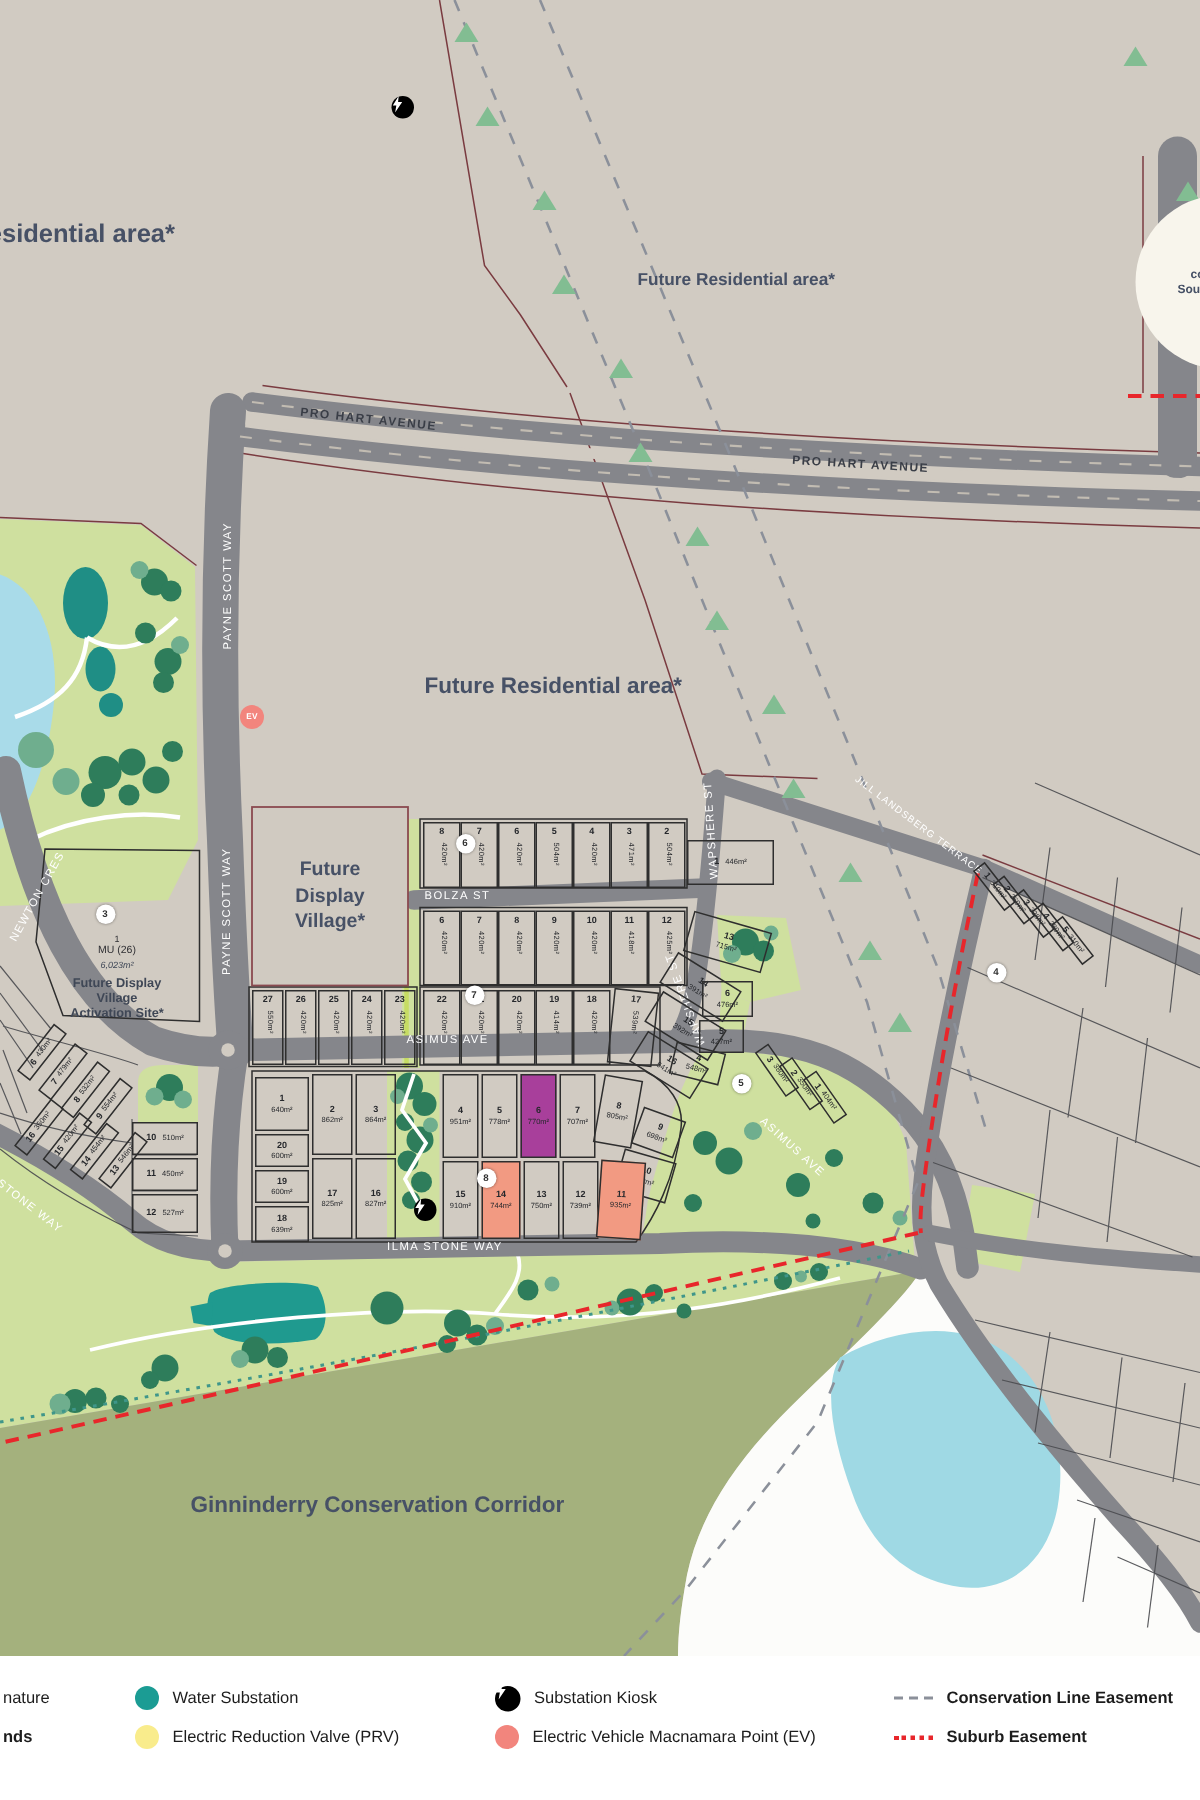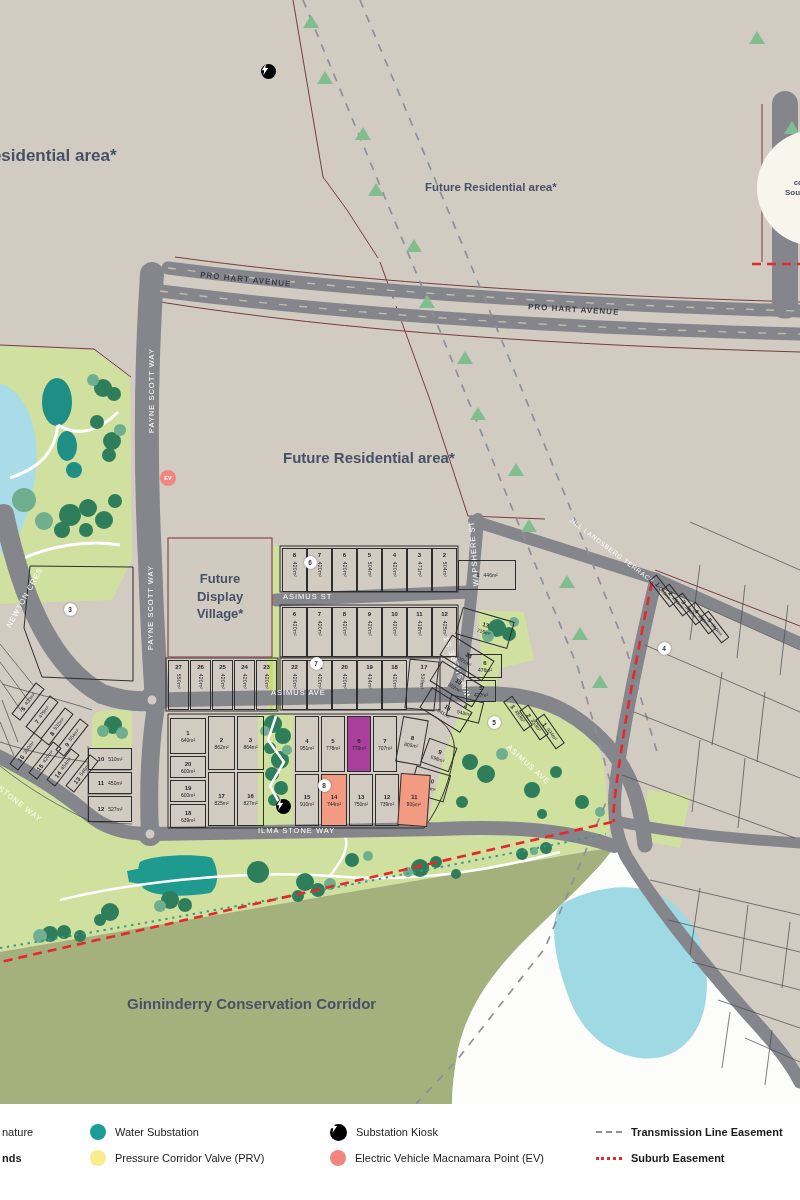--- a/index.html
+++ b/index.html
@@ -264,34 +264,41 @@
 <div class="lbl" style="left:425px;top:181px;font-size:11.5px;">Future Residential area*</div>
 <div class="lbl" style="left:283px;top:449px;font-size:15px;">Future Residential area*</div>
 <div class="lbl" style="left:170px;top:570px;width:100px;font-size:13px;text-align:center;line-height:1.35;white-space:normal;">
   <span>Future</span><br>
   <span>Display</span><br>
   <span>Village*</span>
 </div>
 <div class="lbl" style="left:127px;top:995px;font-size:15px;">Ginninderry Conservation Corridor</div>
 
 
+<div class="activation">
+  <span class="a-num">1</span>
+  <span class="a-mu">MU (26)</span>
+  <span class="a-size">6,023m²</span>
+  <span class="a-n1">Future Display Village</span>
+  <span class="a-n2">Activation Site*</span>
+</div>
 
 <div class="circle-note" style="left:757px;top:130px;width:116px;height:116px;">
 
   <span>connection</span>
   <span>Southern Cross</span>
 
 </div>
 
 <div class="street dark" style="left:200px;top:275px;transform:rotate(6deg);">PRO HART AVENUE</div>
 <div class="street dark" style="left:528px;top:305px;transform:rotate(3.5deg);">PRO HART AVENUE</div>
 <div class="street" style="left:109px;top:386px;transform:rotate(-90deg);">PAYNE SCOTT WAY</div>
 <div class="street" style="left:108px;top:603px;transform:rotate(-90deg);">PAYNE SCOTT WAY</div>
 <div class="street" style="left:-9px;top:593px;transform:rotate(-61deg);">NEWTON CRES</div>
-<div class="street" style="left:283px;top:592px;">ASIMUS ST</div>
+<div class="street" style="left:283px;top:592px;">BOLZA ST</div>
 <div class="street" style="left:271px;top:688px;">ASIMUS AVE</div>
 <div class="street" style="left:501px;top:760px;transform:rotate(42deg);">ASIMUS AVE</div>
 <div class="street" style="left:441px;top:549px;transform:rotate(-94deg);">WAPSHERE ST</div>
 <div class="street" style="left:424px;top:662px;transform:rotate(-110deg);">WAPSHERE ST</div>
 <div class="street" style="left:258px;top:826px;">ILMA STONE WAY</div>
 <div class="street" style="left:-28px;top:792px;transform:rotate(38deg);">ILMA STONE WAY</div>
 <div class="street" style="left:560px;top:547px;transform:rotate(37deg);font-size:6.5px;letter-spacing:.8px;">JILL LANDSBERG TERRACE</div>
 
 <div id="lots">
       <div class="lot m-v" style="left: 282px; top: 548px; width: 25px; height: 44px;">
@@ -610,37 +617,37 @@
         </div>
         <div class="lg-item" style="left: 2px; top: 44px; font-weight: bold;">
           <span>nds</span>
         </div>
         <div class="lg-item" style="left: 90px; top: 18px;">
           <span class="sw-circle" style="background: rgb(27, 156, 148);"></span>
           <span>Water Substation</span>
         </div>
         <div class="lg-item" style="left: 90px; top: 44px;">
           <span class="sw-circle" style="background: rgb(249, 236, 140);"></span>
-          <span>Pressure Corridor Valve (PRV)</span>
+          <span>Electric Reduction Valve (PRV)</span>
         </div>
         <div class="lg-item" style="left: 330px; top: 18px;">
           <span class="sw-kiosk">
             <svg width="8" height="11" viewBox="0 0 10 14">
               <path d="M6 0 L1 8 H4 L3 14 L9 5 H5.5 Z" fill="#fff"></path>
             </svg>
           </span>
           <span>Substation Kiosk</span>
         </div>
         <div class="lg-item" style="left: 330px; top: 44px;">
           <span class="sw-circle" style="background: rgb(242, 133, 125);"></span>
           <span>Electric Vehicle Macnamara Point (EV)</span>
         </div>
         <div class="lg-item bold" style="left: 596px; top: 18px;">
           <span class="sw-dash"></span>
-          <span>Transmission Line Easement</span>
+          <span>Conservation Line Easement</span>
         </div>
         <div class="lg-item bold" style="left: 596px; top: 44px;">
           <span class="sw-dots"></span>
           <span>Suburb Easement</span>
         </div>
       </div>
 </div>
 
 </div>
 

